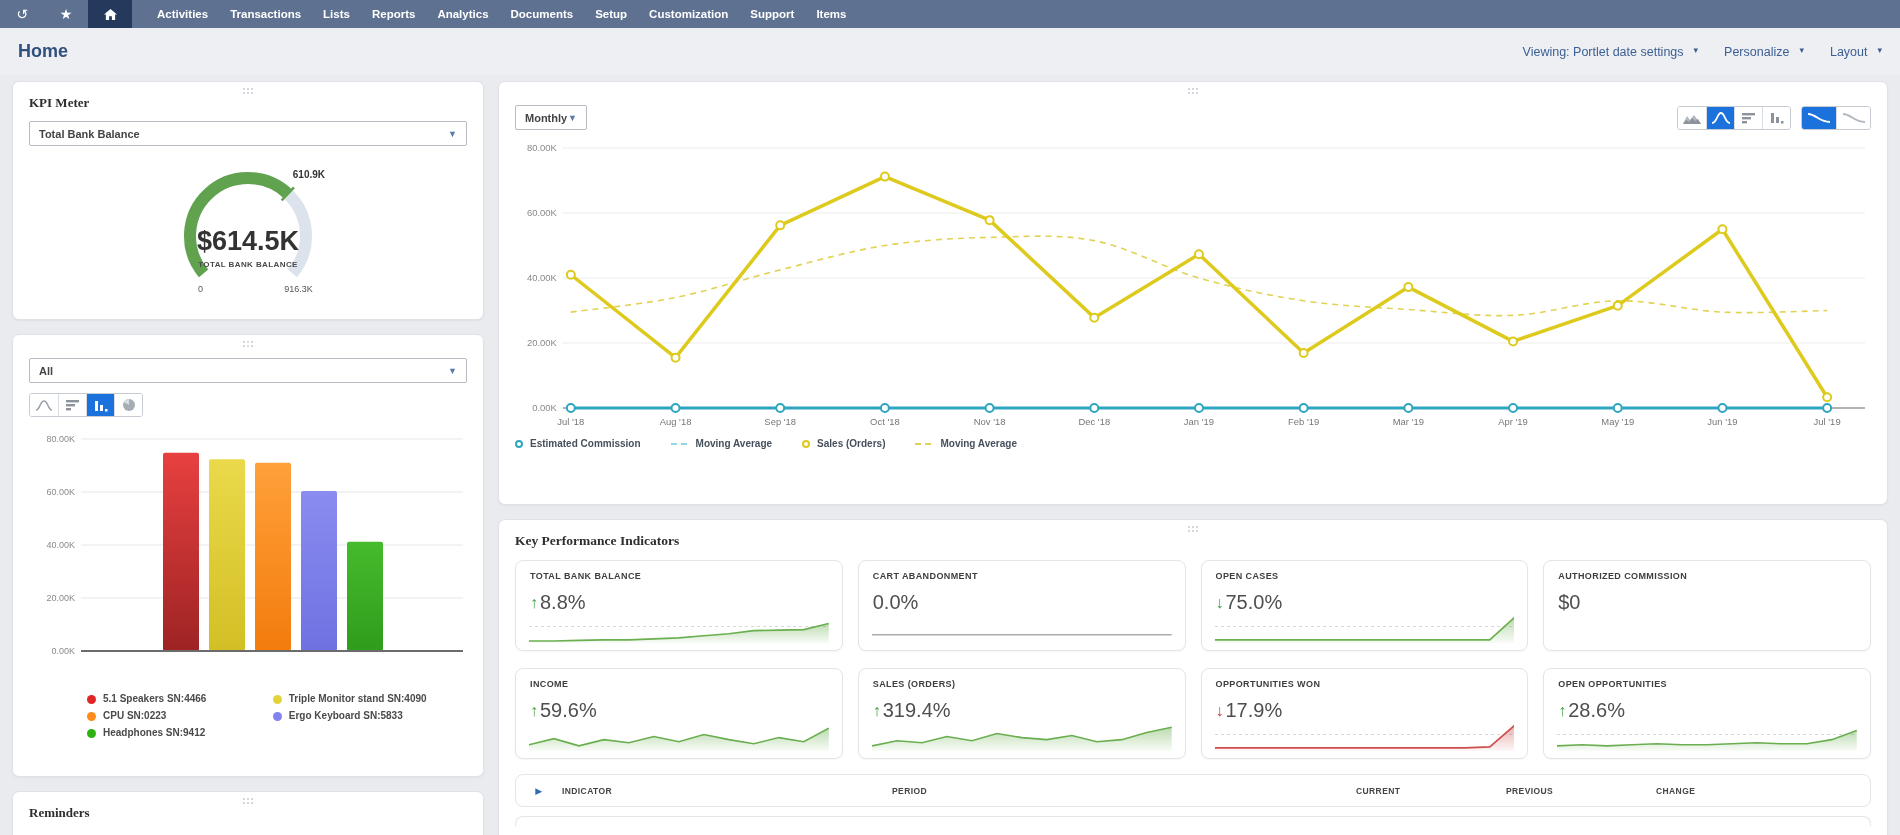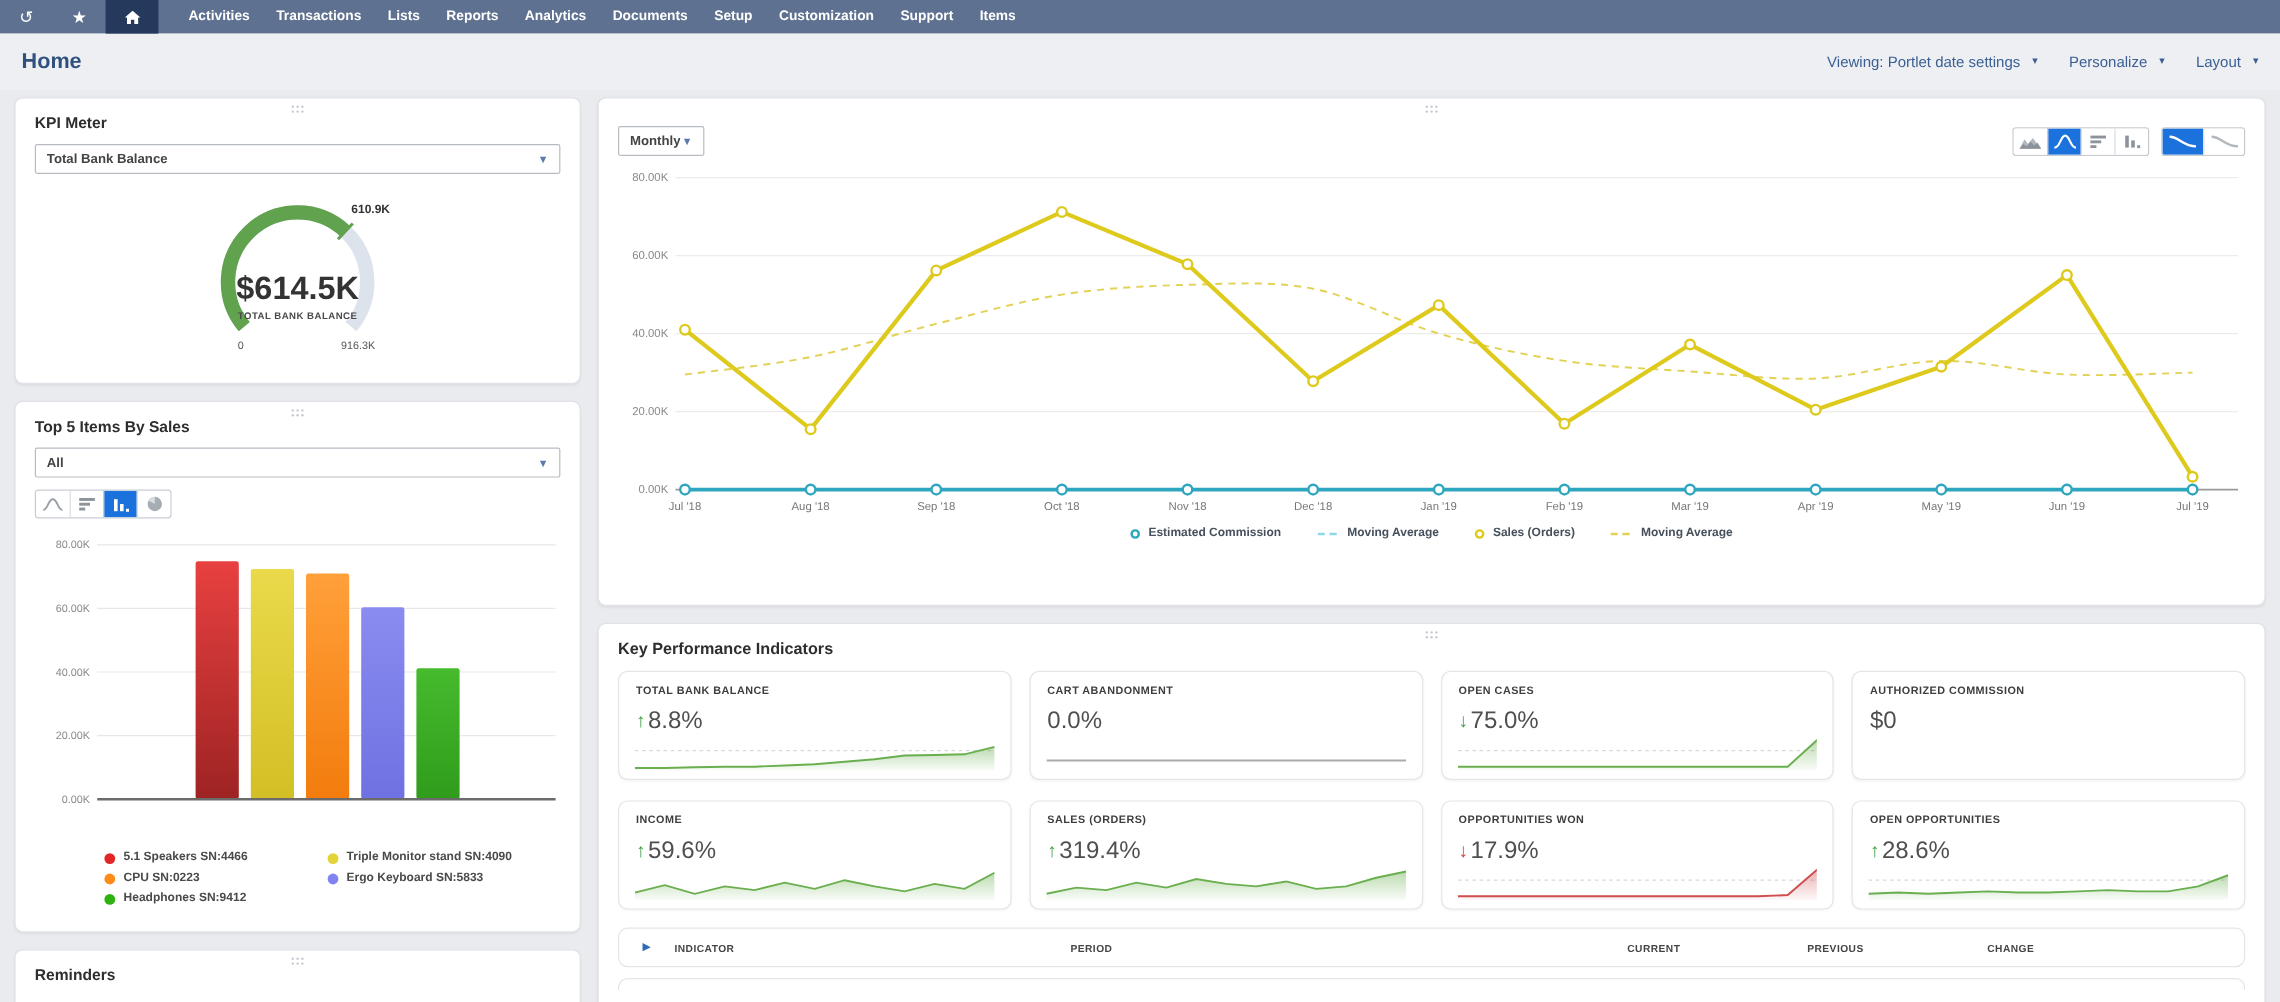--- a/index.html
+++ b/index.html
@@ -17,42 +17,42 @@
   .pagehead .spacer{flex:1;}
   .head-link{font-size:12.5px;color:#3c5f93;margin-left:26px;cursor:pointer;display:flex;align-items:flex-start;gap:10px;}
   .caret{font-size:9px;color:#3c5f93;}
   
   .main{display:flex;gap:14px;padding:6px 12px 0 12px;}
   .col-left{width:472px;flex:none;display:flex;flex-direction:column;gap:14px;}
   .col-right{flex:1;display:flex;flex-direction:column;gap:14px;min-width:0;}
   .card{background:#fff;border:1px solid #e0e2e7;border-radius:7px;box-shadow:0 1px 2px rgba(0,0,0,.05);padding:13px 16px;position:relative;}
   .drag-dots{position:absolute;top:5px;left:50%;transform:translateX(-50%);display:grid;grid-template-columns:repeat(3,4px);grid-template-rows:repeat(2,4px);cursor:grab;}
   .drag-dots i{width:2px;height:2px;border-radius:50%;background:#c6cad1;margin:1px;}
-  .card-title{font-size:13px;font-weight:bold;color:#2e2e2e;}
+  .card-title{font-size:13px;font-weight:bold;color:#2e2e2e;font-family:Liberation Serif, serif;}
   
   .select{margin-top:10px;height:25px;border:1px solid #b7bbc2;border-radius:2px;background:#fff;display:flex;align-items:center;padding:0 9px;font-size:11px;font-weight:bold;color:#444;cursor:pointer;}
   .select .sel-arrow{margin-left:auto;font-size:9px;color:#5b7aad;}
   .select.small{display:inline-flex;width:72px;}
   .select .sel-label{white-space:nowrap;overflow:hidden;}
   
   .ctl-row{display:flex;align-items:center;margin-top:10px;text-align:center;}
   .btn-group{display:inline-flex;border:1px solid #c7cbd2;border-radius:3px;overflow:hidden;background:#fff;}
   .btn-group + .btn-group{margin-left:10px;}
   .ico-btn{width:28px;height:22px;display:flex;align-items:center;justify-content:center;background:#fff;border:none;border-left:1px solid #d9dce1;cursor:pointer;}
   .ico-btn:first-child{border-left:none;}
   .ico-btn.active{background:#1b72dd;}
   .ico-btn svg{display:block;}
   
   .gauge-wrap{display:flex;justify-content:center;margin-top:6px;}
   
   .bar-wrap{margin-top:12px;}
   .bar-legend{display:grid;grid-auto-flow:column;grid-template-rows:repeat(3,17px);margin:22px 0 2px 58px;column-gap:26px;}
   .bar-legend .li{display:flex;align-items:flex-end;gap:7px;font-size:10px;font-weight:bold;color:#4a4a4a;}
   .bar-legend .dot{width:9px;height:9px;border-radius:50%;flex:none;}
-  .trend-legend{display:flex;justify-content:center;gap:30px;font-size:10px;font-weight:bold;color:#46505c;margin-top:2px;}
+  .trend-legend{display:flex;gap:30px;font-size:10px;font-weight:bold;color:#46505c;margin-top:2px;}
   .trend-legend .li{display:flex;align-items:center;gap:7px;cursor:pointer;}
   .ring{width:8px;height:8px;border-radius:50%;border:2px solid;background:#fff;flex:none;}
   
   .kpi-grid{display:grid;grid-template-columns:repeat(4,1fr);gap:17px 15px;margin-top:11px;}
   .tile{border:1px solid #e3e5e9;border-radius:8px;box-shadow:0 1px 2px rgba(0,0,0,.04);height:91px;padding:10px 14px;position:relative;cursor:pointer;background:#fff;}
   .tile-label{font-size:9px;font-weight:bold;color:#3e3e3e;letter-spacing:.4px;}
   .tile-value{margin-top:10px;font-size:20px;color:#4f4f4f;display:flex;align-items:center;}
   .tile-arrow{font-size:16px;margin-right:2px;}
   .sparksvg{position:absolute;left:13px;right:13px;bottom:7px;height:33px;width:calc(100% - 26px);}
   
@@ -138,21 +138,20 @@
 
     <div class="card" style="height:443px;">
       <div class="drag-dots">
           <i></i>
           <i></i>
           <i></i>
           <i></i>
           <i></i>
           <i></i>
         </div>
-      <div class="card-title">Top 5 Items By Sales</div>
       <div class="select">
         <span class="sel-label">All</span>
         <span class="sel-arrow">▼</span>
       </div>
       <div class="ctl-row">
         <div class="btn-group">
           <button class="ico-btn">
             <svg width="18" height="13" viewBox="0 0 18 13">
                 <path d="M1,11 C5,11 5,2 9,2 C13,2 13,11 17,11" fill="none" stroke="#9aa0a8" stroke-width="1.6"></path>
               </svg>

